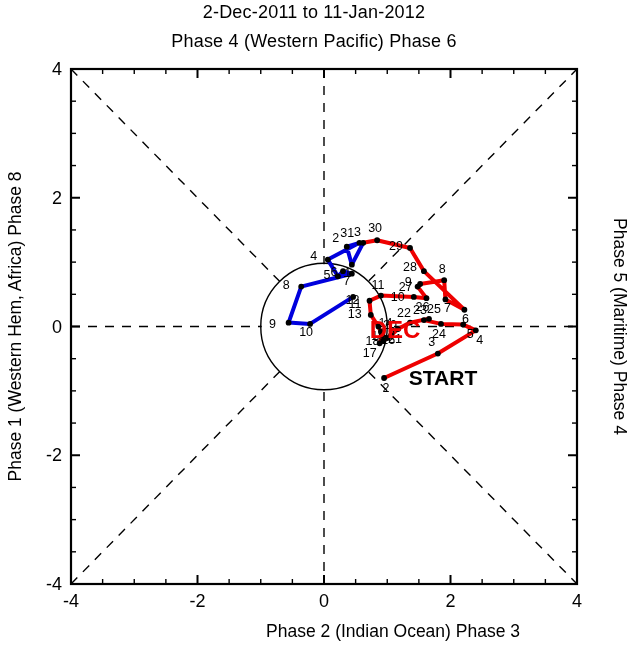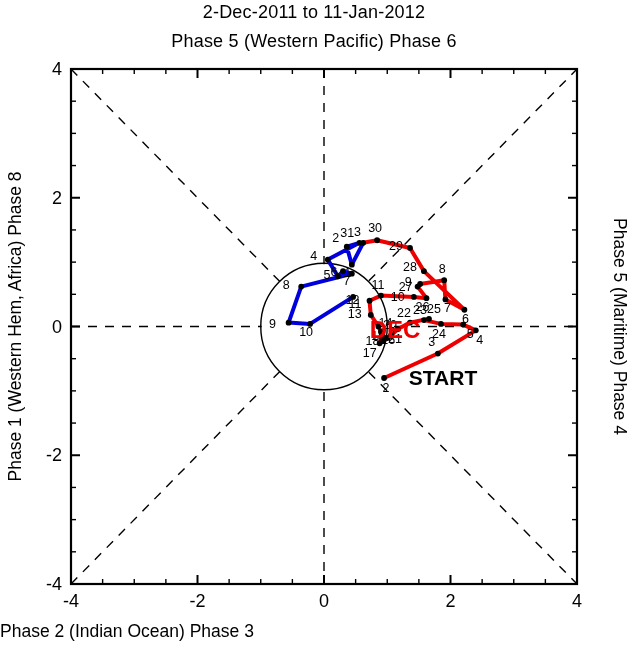--- a/index.html
+++ b/index.html
@@ -4,29 +4,29 @@
 <style>
   html,body{margin:0;padding:0;background:#ffffff;}
   body{width:628px;height:653px;overflow:hidden;
        font-family:"Liberation Sans", sans-serif;color:#000;}
   #root{position:relative;width:628px;height:653px;}
   .ttl{position:absolute;width:100%;text-align:center;font-weight:400;color:#000;}
   #title-main{top:2px;font-size:18px;letter-spacing:0.2px;}
   #title-sub{top:31px;font-size:18px;letter-spacing:0.2px;}
   #plot-svg{position:absolute;left:0;top:0;}
   .axlabel{position:absolute;font-size:17.5px;color:#000;white-space:nowrap;}
-  #xlabel{left:0;width:520px;text-align:left;top:621px;}
+  #xlabel{left:0;width:520px;text-align:right;top:621px;}
 </style>
 </head>
 <body>
 
 <div id="root">
 
   <div class="ttl" id="title-main">2-Dec-2011 to 11-Jan-2012</div>
-  <div class="ttl" id="title-sub">Phase 5 (Western Pacific) Phase 6</div>
+  <div class="ttl" id="title-sub">Phase 4 (Western Pacific) Phase 6</div>
 
   <div class="axlabel" id="xlabel">Phase 2 (Indian Ocean) Phase 3</div>
 
   <svg id="plot-svg" width="628" height="653">
     <g id="g-guides">
         <line x1="324" y1="69" x2="324" y2="584" stroke="#000000" stroke-width="1.4" fill="none" stroke-dasharray="9 8"></line>
         <line x1="71" y1="326.5" x2="577" y2="326.5" stroke="#000000" stroke-width="1.4" fill="none" stroke-dasharray="9 8"></line>
         <line x1="71" y1="69" x2="577" y2="584" stroke="#000000" stroke-width="1.4" fill="none" stroke-dasharray="9 8"></line>
         <line x1="71" y1="584" x2="577" y2="69" stroke="#000000" stroke-width="1.4" fill="none" stroke-dasharray="9 8"></line>
         <circle cx="324" cy="326.5" r="62.25" fill="#ffffff" stroke="none"></circle>

